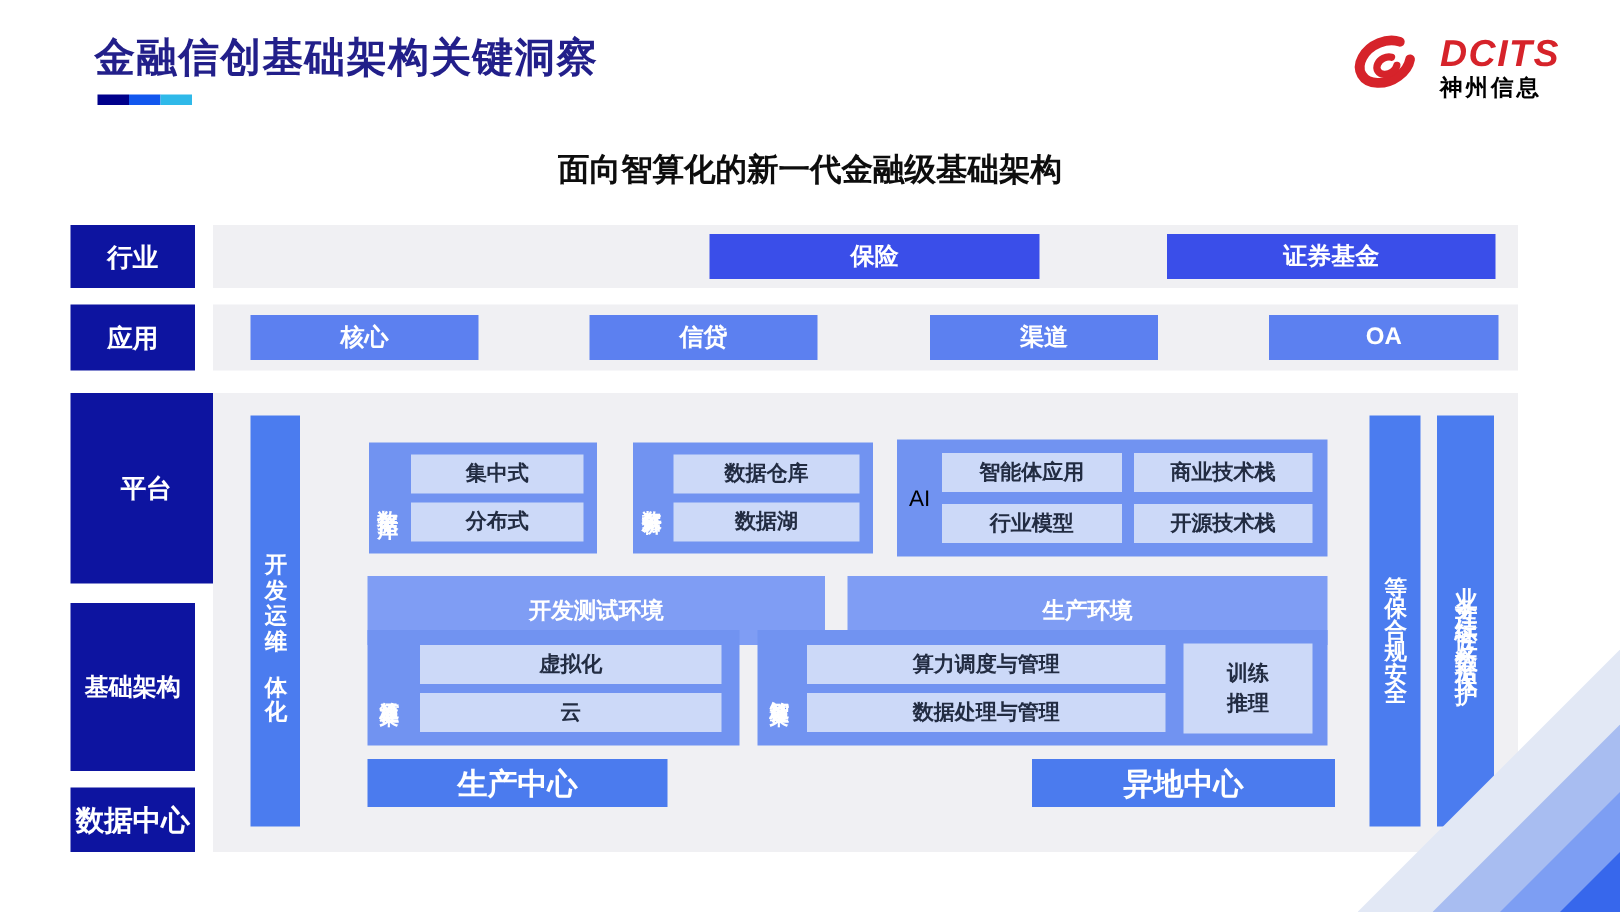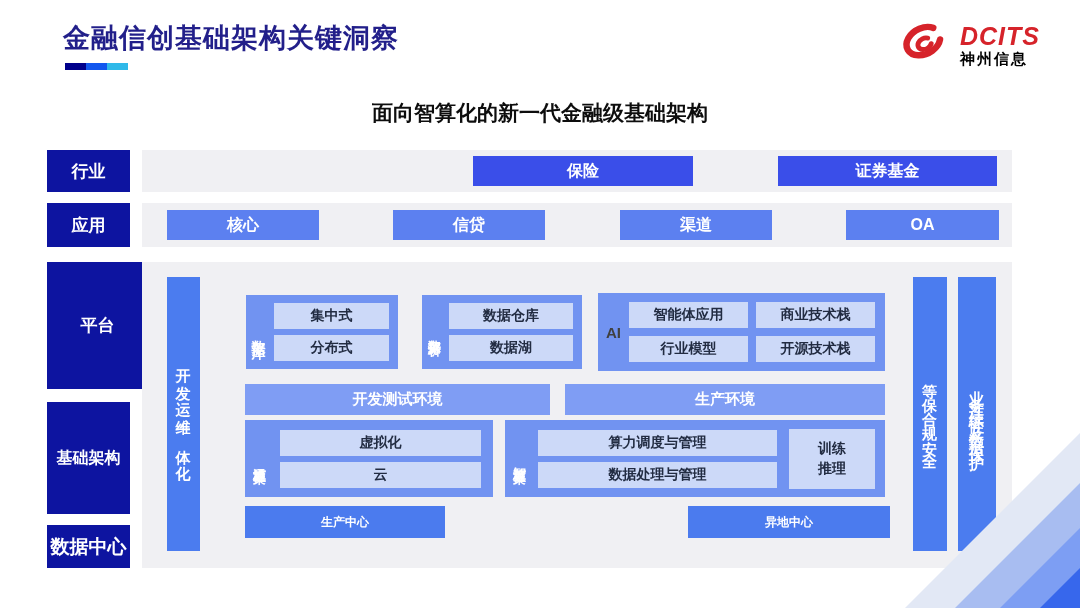--- a/index.html
+++ b/index.html
@@ -54,31 +54,31 @@
   .group .glabel{color:#fff;font-weight:700;font-size:14px;flex:0 0 auto;
                  display:flex;align-items:center;justify-content:center;}
   .group .glabel .vtext{letter-spacing:2px;}
   .gcol{display:flex;flex-direction:column;gap:6px;flex:1;}
   .cell{background:#ccd9f8;color:#222c42;font-weight:700;font-size:14px;height:26px;
         display:flex;align-items:center;justify-content:center;}
   .g-db{left:104px;top:33px;width:152px;height:74px;padding:0 9px 0 6px;box-sizing:border-box;gap:8px;}
   .g-an{left:280px;top:33px;width:160px;height:74px;padding:0 9px 0 6px;box-sizing:border-box;gap:8px;}
   .g-an .glabel .vtext,.g-gen .glabel .vtext,.g-int .glabel .vtext{font-size:13px;letter-spacing:1px;}
   .g-ai{left:456px;top:31px;width:287px;height:78px;padding:0 10px 0 8px;box-sizing:border-box;gap:8px;}
-  .ai-label{color:#404040;font-weight:700;font-size:15px;}
+  .ai-label{color:#000000;font-weight:400;font-size:15px;}
   .ai-grid{display:grid;grid-template-columns:1fr 1fr;gap:8px;flex:1;}
-  .env{position:absolute;height:31px;background:#7f9df4;color:#fff;font-weight:700;font-size:15px;
+  .env{position:absolute;height:46px;background:#7f9df4;color:#fff;font-weight:700;font-size:15px;
        display:flex;align-items:center;justify-content:center;}
   .env1{left:103px;top:122px;width:305px;}
   .env2{left:423px;top:122px;width:320px;}
   .g-gen{left:103px;top:158px;width:248px;height:77px;padding:0 12px 0 8px;box-sizing:border-box;gap:14px;}
   .g-int{left:363px;top:158px;width:380px;height:77px;padding:0 10px 0 8px;box-sizing:border-box;gap:12px;}
   .side-box{background:#ccd9f8;color:#222c42;font-weight:700;font-size:14px;width:86px;height:60px;
             flex:0 0 auto;display:flex;flex-direction:column;align-items:center;justify-content:center;line-height:1.4;}
-  .dcbtn{position:absolute;top:244px;height:32px;background:#4b7bee;color:#fff;font-weight:700;font-size:12px;
+  .dcbtn{position:absolute;top:244px;height:32px;background:#4b7bee;color:#fff;font-weight:700;font-size:20px;
          display:flex;align-items:center;justify-content:center;}
   .dc1{left:103px;width:200px;} .dc2{left:323px;width:200px;} .dc3{left:546px;width:202px;}
   
   .stripe{position:absolute;clip-path:polygon(0 100%,100% 0,100% 100%);}
   .s1{left:905px;top:433px;width:175px;height:175px;background:#e2e8f5;}
   .s2{left:955px;top:483px;width:125px;height:125px;background:#a8bdf1;}
   .s3{left:1000px;top:528px;width:80px;height:80px;background:#7d9ef3;}
   .s4{left:1040px;top:568px;width:40px;height:40px;background:#3767ec;}
 </style>
 </head>

